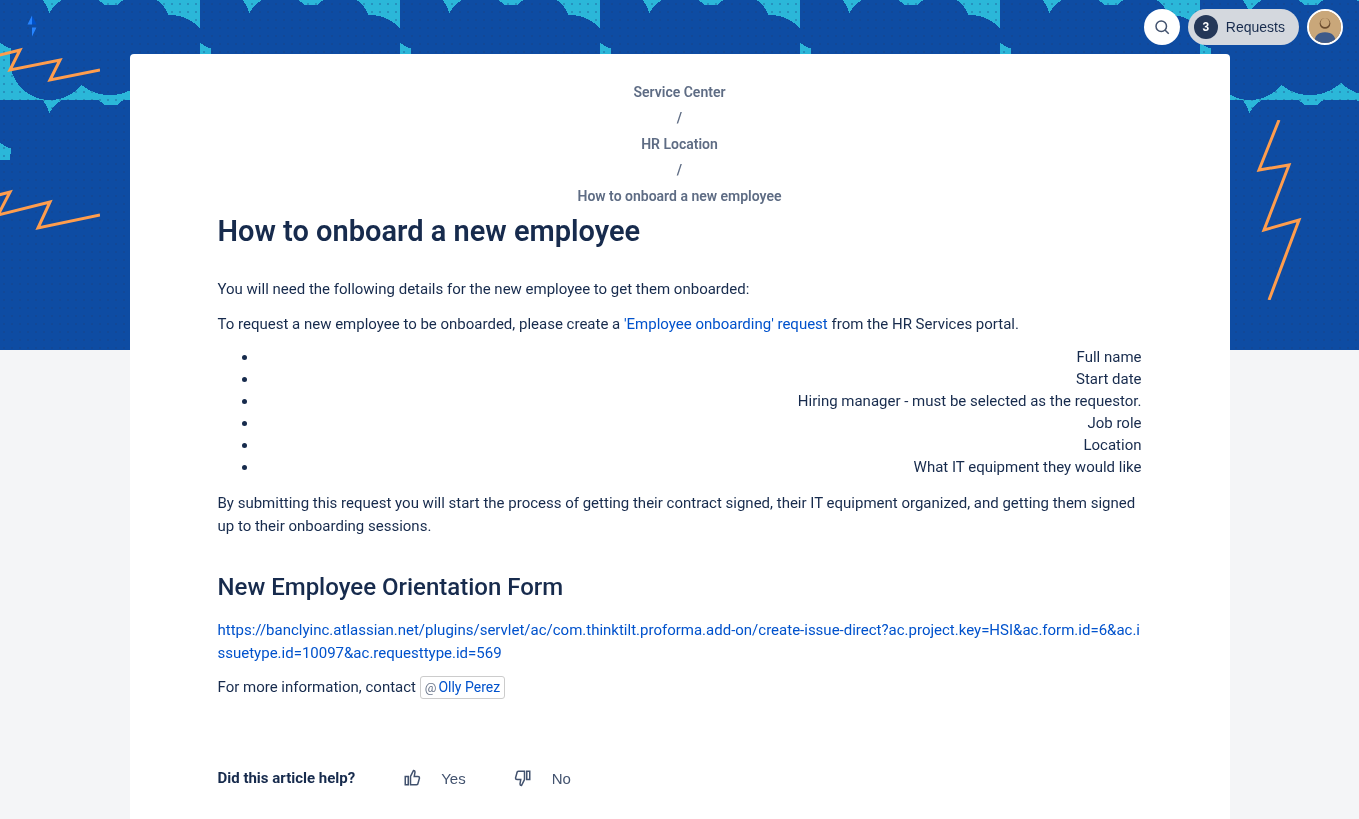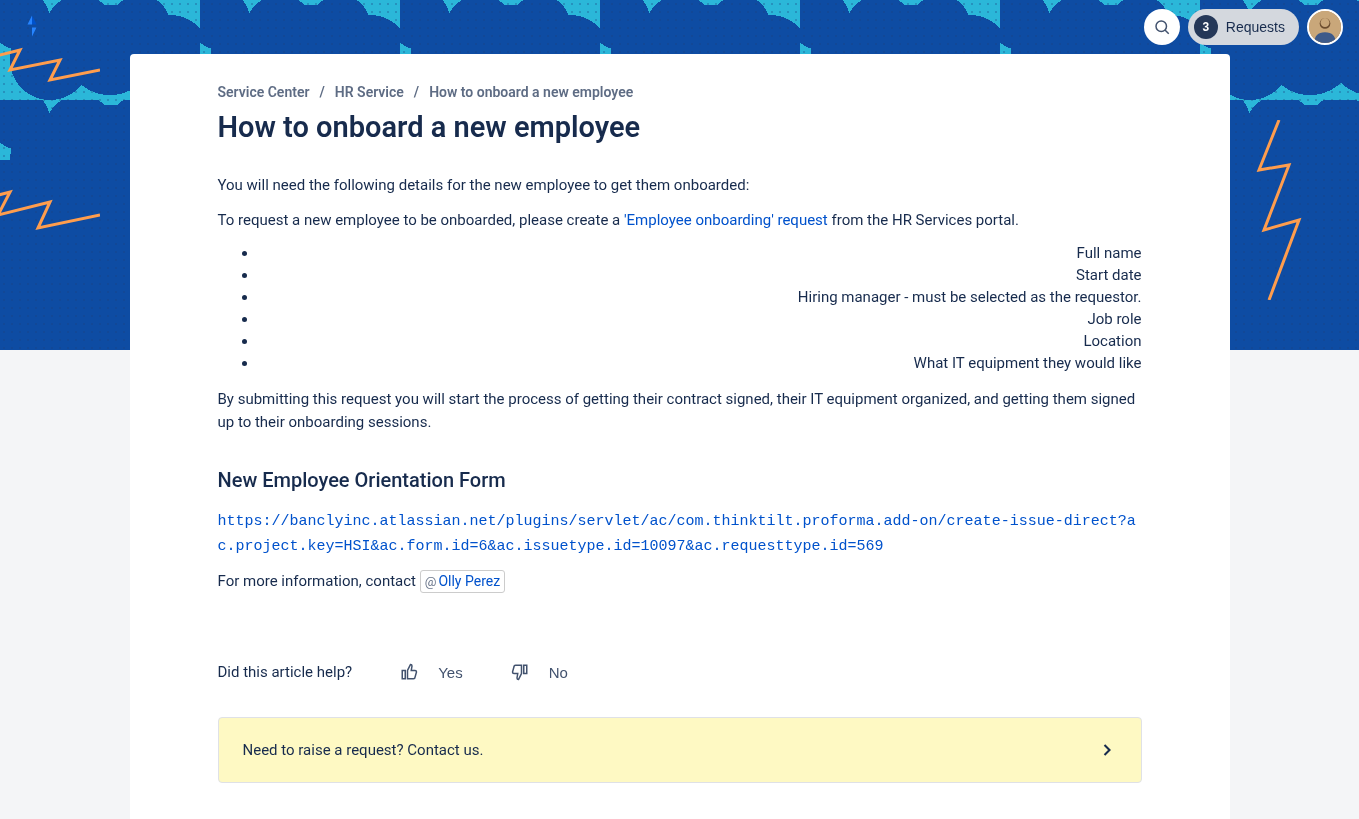--- a/index.html
+++ b/index.html
@@ -144,20 +144,21 @@
     }
 
     .breadcrumbs {
       display: flex;
       align-items: center;
       gap: 10px;
       font-size: 14px;
       font-weight: 600;
       color: #5e6c84;
       margin-bottom: 10px;
+      flex-direction: column;
     }
     .breadcrumbs a {
       color: #5e6c84;
       text-decoration: none;
       cursor: pointer;
     }
     .breadcrumbs .sep {
       color: #5e6c84;
     }
 
@@ -182,21 +183,21 @@
     }
     .article ul {
       margin: 0 0 14px 40px;
       text-align: right;
     }
     .article ul li {
       line-height: 1.4;
       margin-bottom: 1px;
     }
     .article h2 {
-      font-size: 20px;
+      font-size: 24px;
       font-weight: 500;
       color: #172b4d;
       margin-top: 32px;
       margin-bottom: 14px;
     }
     .mention {
       display: inline-flex;
       align-items: center;
       gap: 2px;
       border: 1px solid #ccc;
@@ -211,21 +212,21 @@
     }
 
     .feedback {
       display: flex;
       align-items: center;
       gap: 48px;
       margin-top: 70px;
       font-size: 15px;
     }
     .feedback-label {
-      font-weight: 400;
+      font-weight: 700;
       color: #172b4d;
     }
     .feedback-btn {
       display: flex;
       align-items: center;
       gap: 20px;
       border: none;
       background: none;
       cursor: pointer;
       font-size: 15px;
@@ -290,21 +291,21 @@
       </svg>
     </div>
   </div>
 </div>
 
 <div class="content-card">
 
   <nav class="breadcrumbs">
     <a>Service Center</a>
     <span class="sep">/</span>
-    <a>HR Service</a>
+    <a>HR Location</a>
     <span class="sep">/</span>
     <a>How to onboard a new employee</a>
   </nav>
 
   <h1>How to onboard a new employee</h1>
 
   <div class="article">
     <p>You will need the following details for the new employee to get them onboarded:</p>
     <p>
       <span>To request a new employee to be onboarded, please create a </span><a>'Employee onboarding' request</a><span> from the HR Services portal.</span>
@@ -314,21 +315,21 @@
       <li>Start date</li>
       <li>Hiring manager - must be selected as the requestor.</li>
       <li>Job role</li>
       <li>Location</li>
       <li>What IT equipment they would like</li>
     </ul>
     <p>By submitting this request you will start the process of getting their contract signed, their IT equipment organized, and getting them signed up to their onboarding sessions.</p>
 
     <h2>New Employee Orientation Form</h2>
     <p>
-      <a style="word-break: break-all; font-family: Liberation Mono, monospace;">https://banclyinc.atlassian.net/plugins/servlet/ac/com.thinktilt.proforma.add-on/create-issue-direct?ac.project.key=HSI&amp;ac.form.id=6&amp;ac.issuetype.id=10097&amp;ac.requesttype.id=569</a>
+      <a style="word-break: break-all;">https://banclyinc.atlassian.net/plugins/servlet/ac/com.thinktilt.proforma.add-on/create-issue-direct?ac.project.key=HSI&amp;ac.form.id=6&amp;ac.issuetype.id=10097&amp;ac.requesttype.id=569</a>
     </p>
     <p>
       <span>For more information, contact </span><span class="mention">
           <span class="at">@</span>
           <span>Olly Perez</span>
         </span>
     </p>
   </div>
 
   <div class="feedback">

